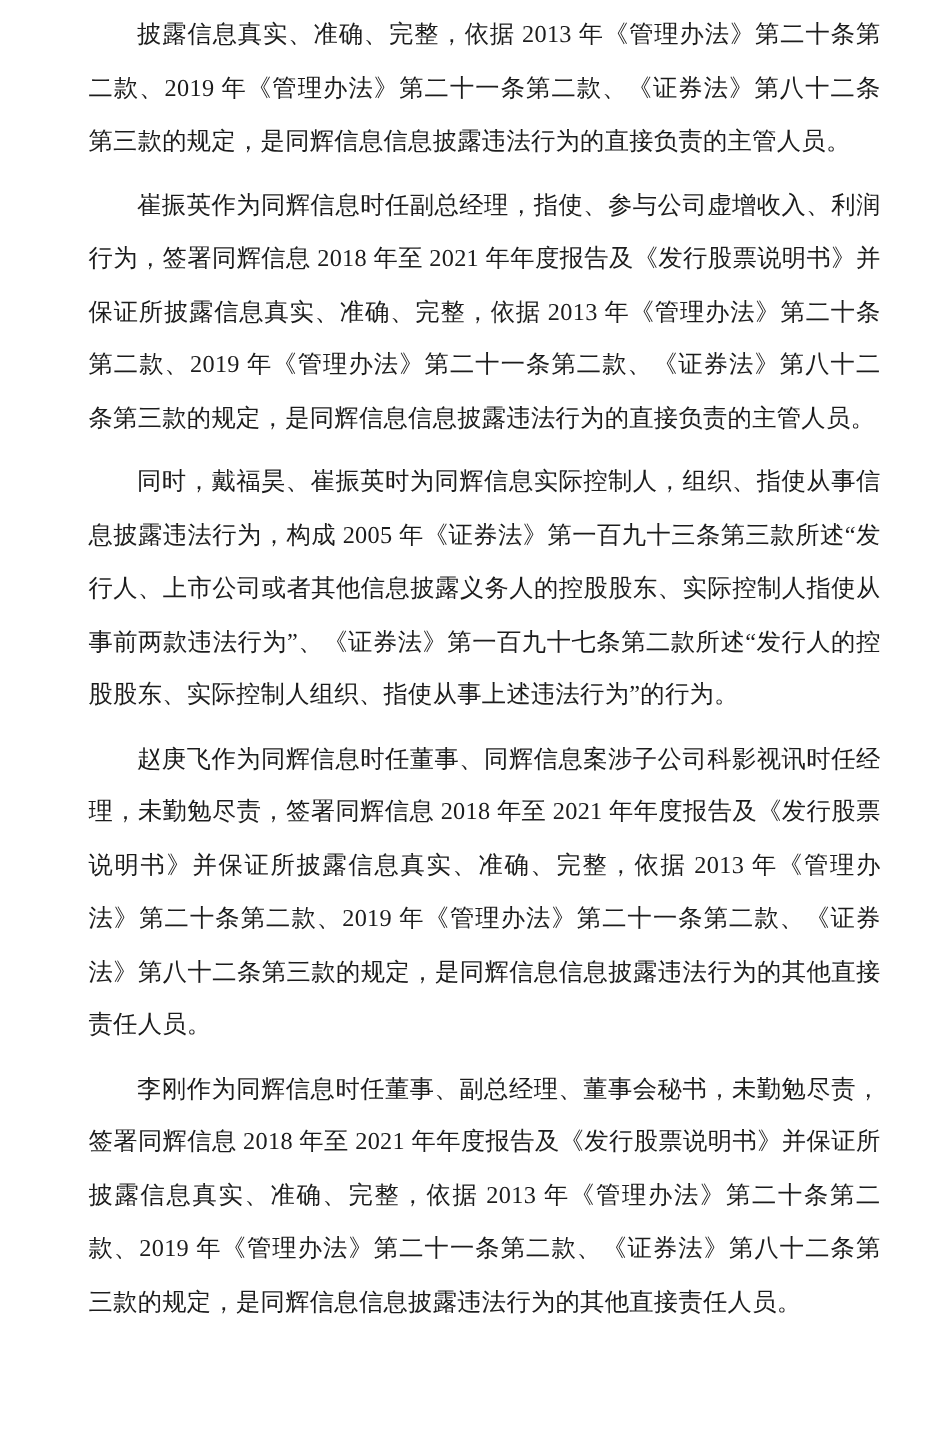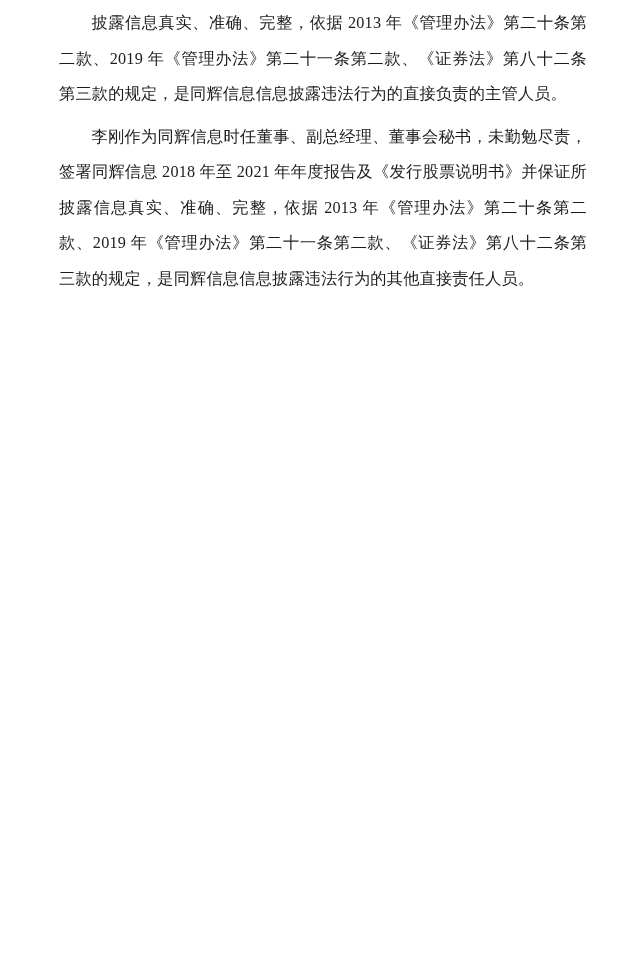--- a/index.html
+++ b/index.html
@@ -34,15 +34,18 @@
   }
   .para:last-child {
     margin-bottom: 0;
   }
 </style>
 </head>
 <body>
 
 <div class="page">
   <p class="para">披露信息真实、准确、完整，依据 2013 年《管理办法》第二十条第二款、2019 年《管理办法》第二十一条第二款、《证券法》第八十二条第三款的规定，是同辉信息信息披露违法行为的直接负责的主管人员。</p>
+  <p class="para">崔振英作为同辉信息时任副总经理，指使、参与公司虚增收入、利润行为，签署同辉信息 2018 年至 2021 年年度报告及《发行股票说明书》并保证所披露信息真实、准确、完整，依据 2013 年《管理办法》第二十条第二款、2019 年《管理办法》第二十一条第二款、《证券法》第八十二条第三款的规定，是同辉信息信息披露违法行为的直接负责的主管人员。</p>
+  <p class="para">同时，戴福昊、崔振英时为同辉信息实际控制人，组织、指使从事信息披露违法行为，构成 2005 年《证券法》第一百九十三条第三款所述“发行人、上市公司或者其他信息披露义务人的控股股东、实际控制人指使从事前两款违法行为”、《证券法》第一百九十七条第二款所述“发行人的控股股东、实际控制人组织、指使从事上述违法行为”的行为。</p>
+  <p class="para">赵庚飞作为同辉信息时任董事、同辉信息案涉子公司科影视讯时任经理，未勤勉尽责，签署同辉信息 2018 年至 2021 年年度报告及《发行股票说明书》并保证所披露信息真实、准确、完整，依据 2013 年《管理办法》第二十条第二款、2019 年《管理办法》第二十一条第二款、《证券法》第八十二条第三款的规定，是同辉信息信息披露违法行为的其他直接责任人员。</p>
   <p class="para">李刚作为同辉信息时任董事、副总经理、董事会秘书，未勤勉尽责，签署同辉信息 2018 年至 2021 年年度报告及《发行股票说明书》并保证所披露信息真实、准确、完整，依据 2013 年《管理办法》第二十条第二款、2019 年《管理办法》第二十一条第二款、《证券法》第八十二条第三款的规定，是同辉信息信息披露违法行为的其他直接责任人员。</p>
 
 </div>
 
 </body></html>

